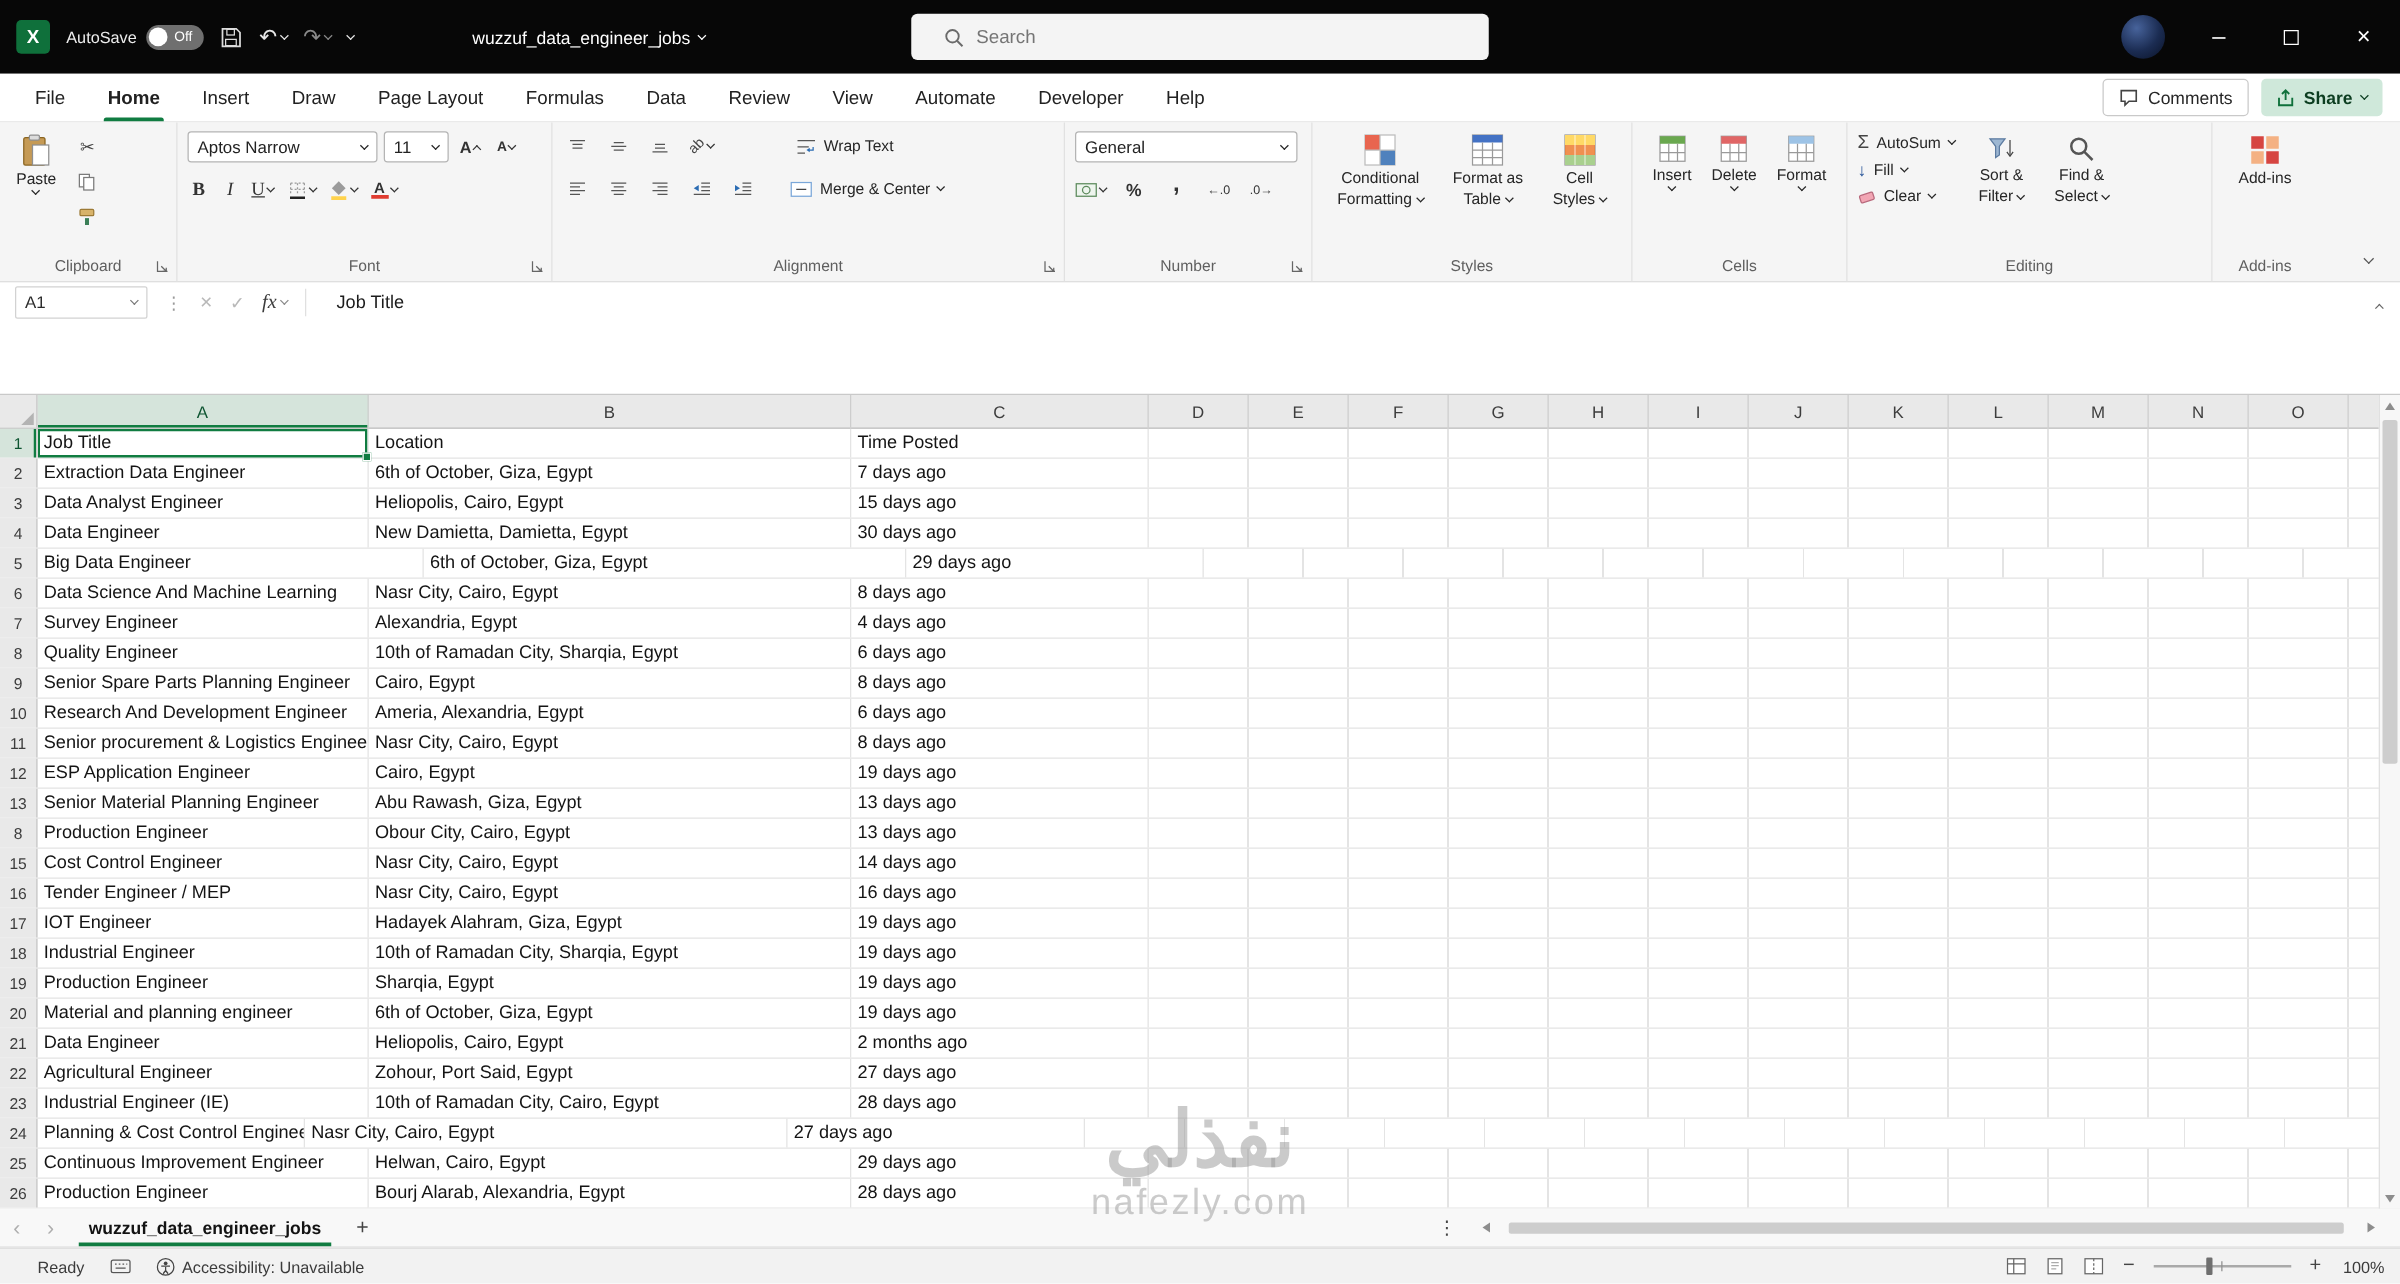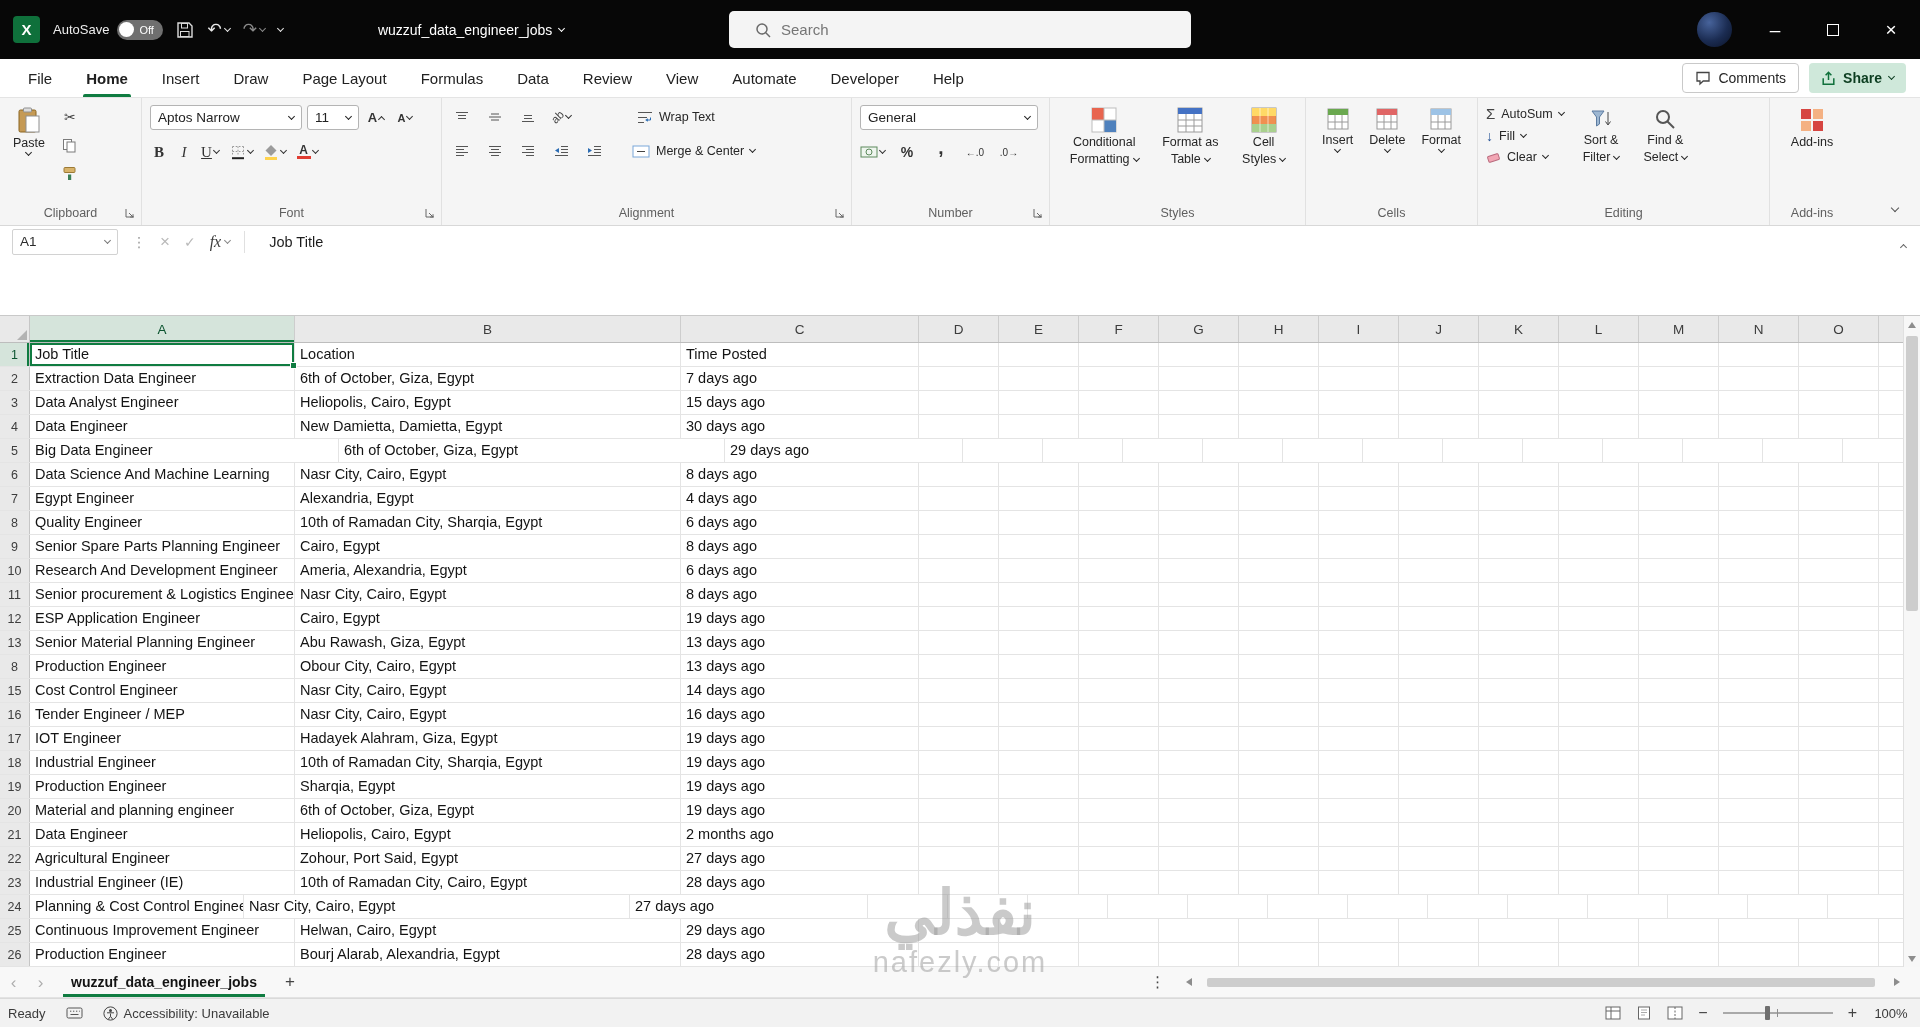--- a/index.html
+++ b/index.html
@@ -110,21 +110,21 @@
   .hscroll{position:absolute;left:1183px;right:17px;top:5px;height:20px;display:flex;align-items:center;gap:4px}
   .harrow{width:12px;display:flex;justify-content:center;cursor:pointer}
   .tri-left{width:0;height:0;border-top:4px solid transparent;border-bottom:4px solid transparent;border-right:6px solid #8d8d8d}
   .tri-right{width:0;height:0;border-top:4px solid transparent;border-bottom:4px solid transparent;border-left:6px solid #8d8d8d}
   .htrack{flex:1;height:11px;position:relative}
   .hthumb{position:absolute;left:8px;right:12px;top:1px;height:9px;background:#cdcdcd;border-radius:2px;cursor:grab}
 
   
   .statusbar{height:29px;background:#f2f2f2;border-top:1px solid #dadada;display:flex;align-items:center;
     font-size:13px;color:#3b3b3b;position:relative;flex:1 0 auto}
-  .sb-left{display:flex;align-items:center;gap:20px;padding-left:8px}
+  .sb-left{display:flex;align-items:center;gap:20px;padding-left:30px}
   .sb-item{display:flex;align-items:center;gap:6px;cursor:pointer}
   .sb-right{position:absolute;right:10px;display:flex;align-items:center;gap:15px}
   .viewbtn{display:flex;align-items:center;cursor:pointer}
   .zoomslider{width:110px;height:14px;position:relative;cursor:pointer}
   .ztrack{position:absolute;left:0;right:0;top:6px;height:2px;background:#a9a9a9}
   .ztick{position:absolute;left:54px;top:3px;width:1px;height:8px;background:#8f8f8f}
   .zknob{position:absolute;left:42px;top:0;width:5px;height:14px;background:#6f6f6f;border-radius:1px}
   .zoomtxt{min-width:38px;text-align:center}
   .zbtn{font-size:16px;color:#444;cursor:pointer}
 
@@ -678,21 +678,21 @@
         </div>
         <div class="grow">
           <div class="rowh">6</div>
           <div class="cell" style="width: 265px;">Data Science And Machine Learning</div>
           <div class="cell" style="width: 386px;">Nasr City, Cairo, Egypt</div>
           <div class="cell" style="width: 238px;">8 days ago</div>
           <div class="cellfill"></div>
         </div>
         <div class="grow">
           <div class="rowh">7</div>
-          <div class="cell" style="width: 265px;">Egypt Engineer</div>
+          <div class="cell" style="width: 265px;">Survey Engineer</div>
           <div class="cell" style="width: 386px;">Alexandria, Egypt</div>
           <div class="cell" style="width: 238px;">4 days ago</div>
           <div class="cellfill"></div>
         </div>
         <div class="grow">
           <div class="rowh">8</div>
           <div class="cell" style="width: 265px;">Quality Engineer</div>
           <div class="cell" style="width: 386px;">10th of Ramadan City, Sharqia, Egypt</div>
           <div class="cell" style="width: 238px;">6 days ago</div>
           <div class="cellfill"></div>

